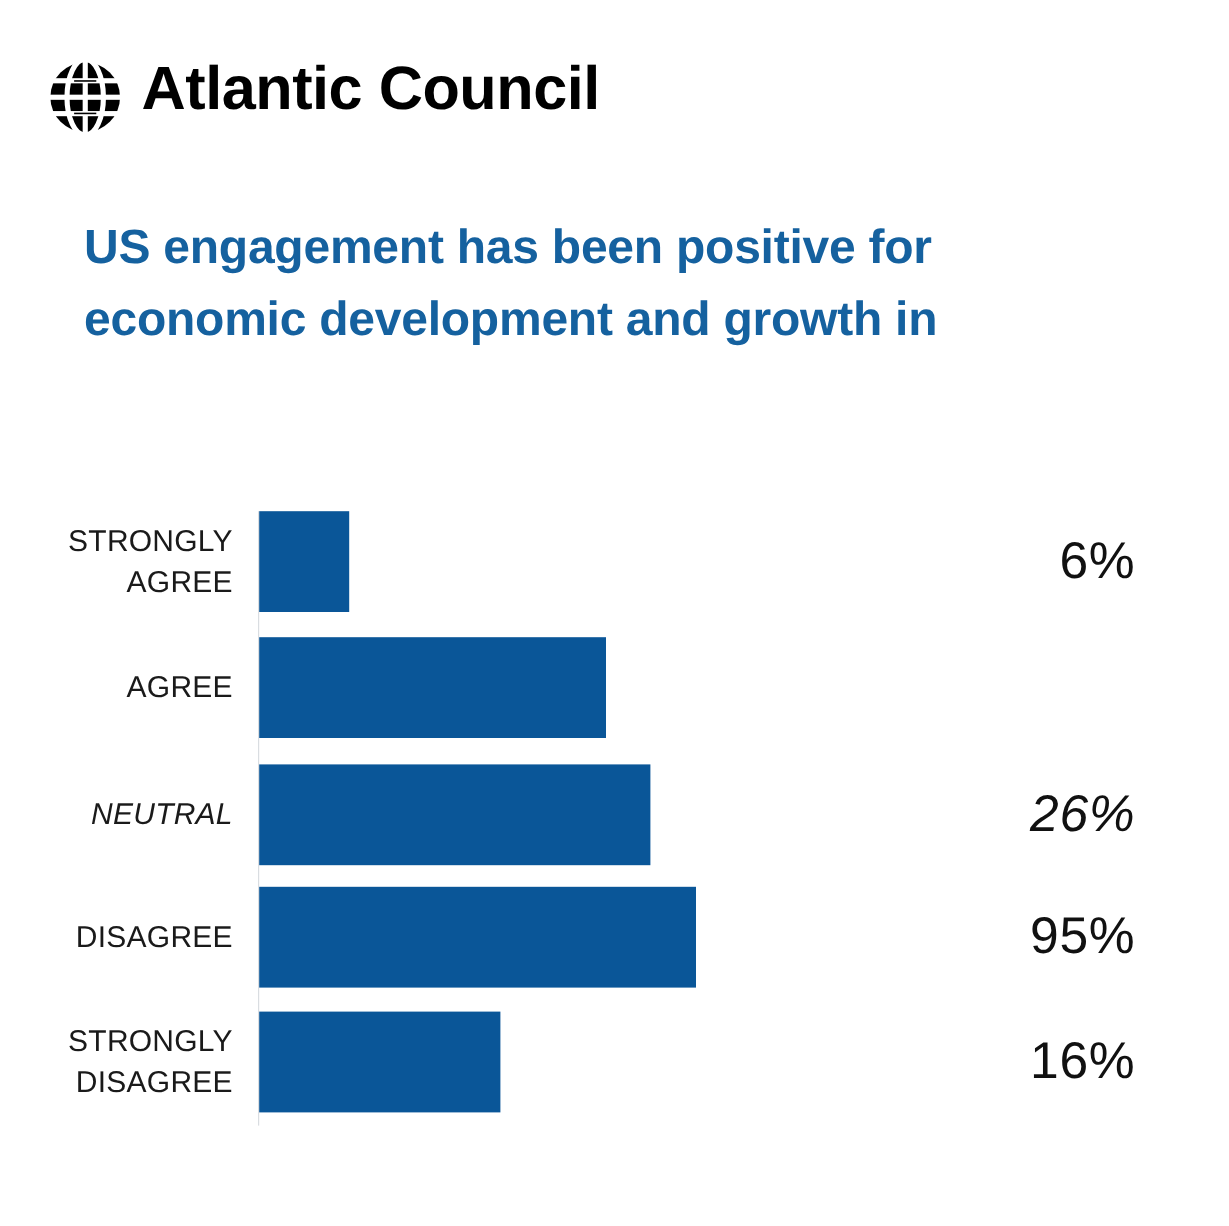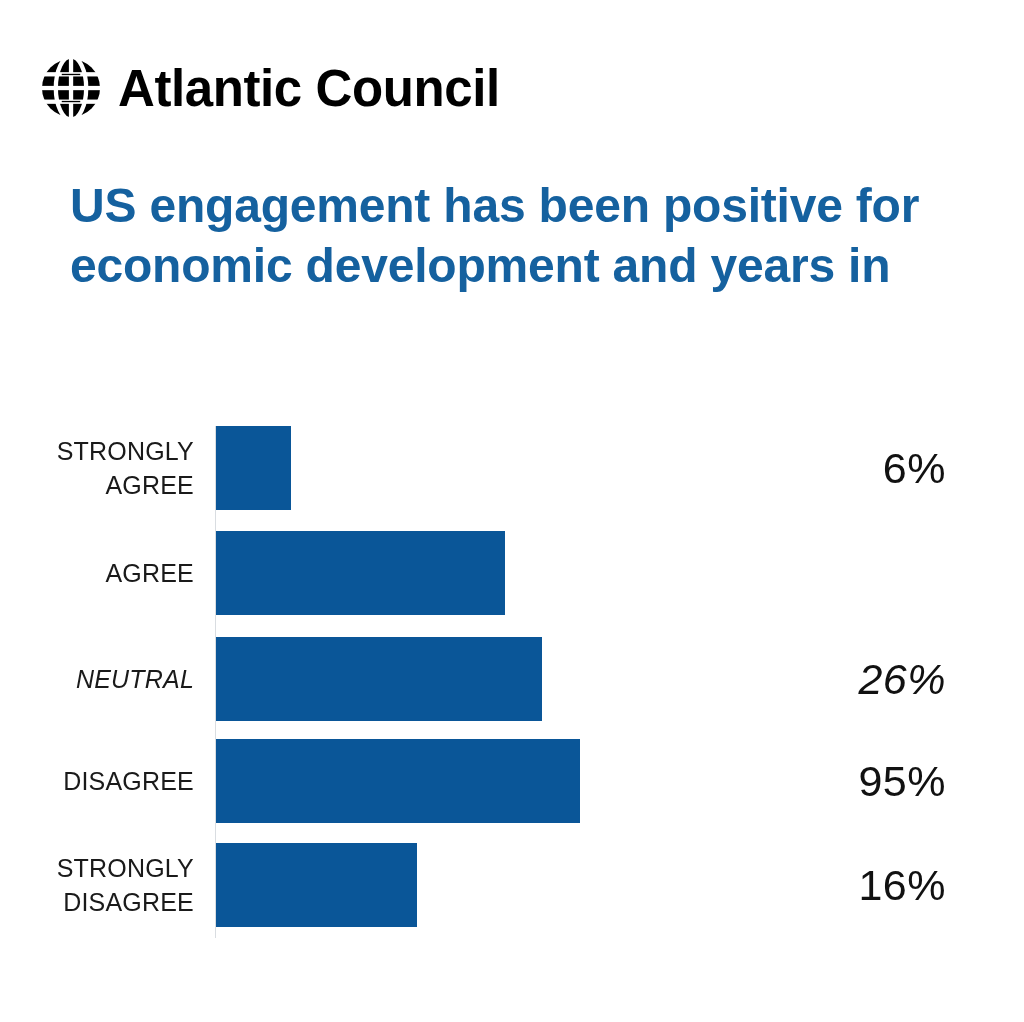--- a/index.html
+++ b/index.html
@@ -19,21 +19,20 @@
     background: #ffffff;
     overflow: hidden;
   }
 
   
   #brand {
     position: absolute;
     left: 38px;
     top: 48px;
     display: flex;
-    align-items: center;
     gap: 14px;
     height: 80px;
   }
   #brand-logo {
     width: 66px;
     height: 66px;
     display: block;
     flex: 0 0 auto;
   }
   #brand-name {
@@ -47,21 +46,21 @@
   }
 
   
   #headline {
     position: absolute;
     left: 70px;
     top: 176px;
     width: 890px;
     color: #15619F;
     font-family: "Liberation Sans", "DejaVu Sans", sans-serif;
-    font-size: 48px;
+    font-size: 40px;
     font-weight: 700;
     line-height: 60px;
     letter-spacing: -0.2px;
   }
   #headline .hl-line {
     display: block;
     white-space: nowrap;
   }
 
   
@@ -146,21 +145,21 @@
           <rect x="36" y="69.5" width="28" height="2" fill="#fff"></rect>
         </mask>
       </defs>
       <circle cx="50" cy="50" r="44" fill="#000000" mask="url(#globe-mask)"></circle>
     </svg>
     <div id="brand-name">Atlantic Council</div>
   </div>
 
   <div id="headline" style="color: rgb(21, 97, 159);">
     <span class="hl-line">US engagement has been positive for</span>
-    <span class="hl-line">economic development and years in</span>
+    <span class="hl-line">economic development and growth in</span>
   </div>
 
   <div id="chart">
     <div id="axis-line" style="background: rgb(217, 221, 225);"></div>
 
     <div class="bar-row" style="top:11px;">
       <div class="cat-label">STRONGLY
 AGREE</div>
       <div class="bar" style="width: 75.3px; background: rgb(10, 86, 152);"></div>
       <div class="value-label">6%</div>

